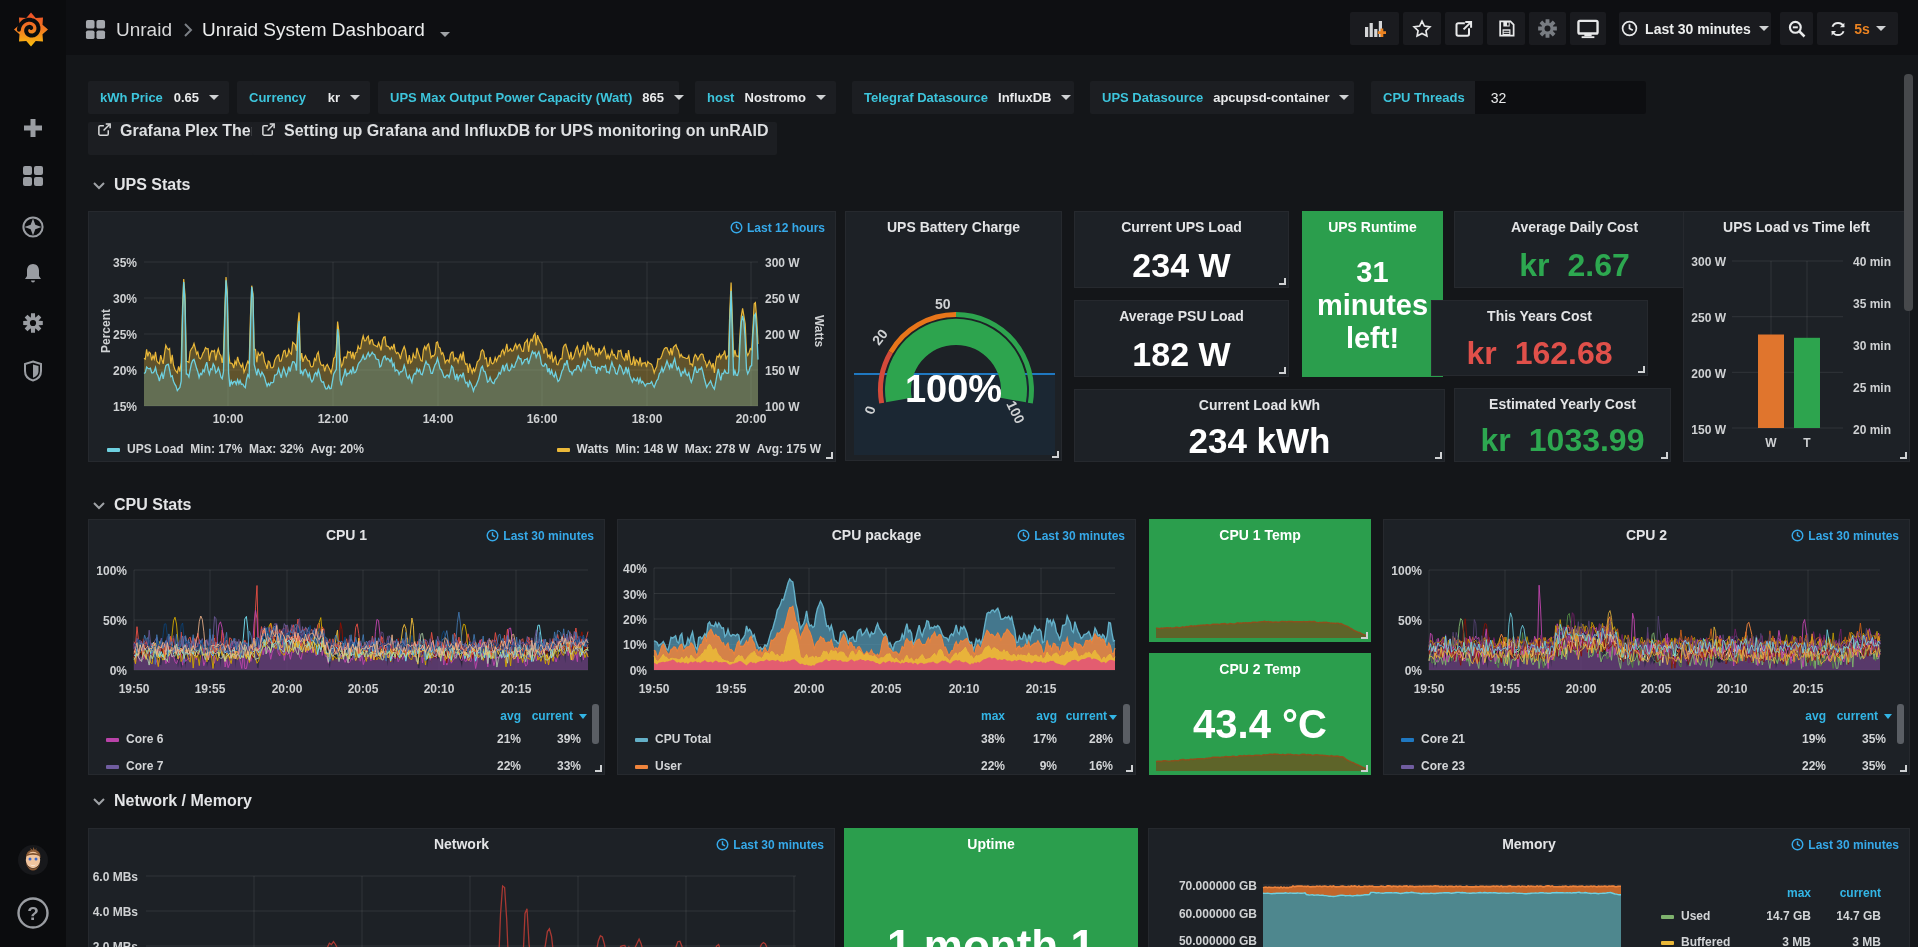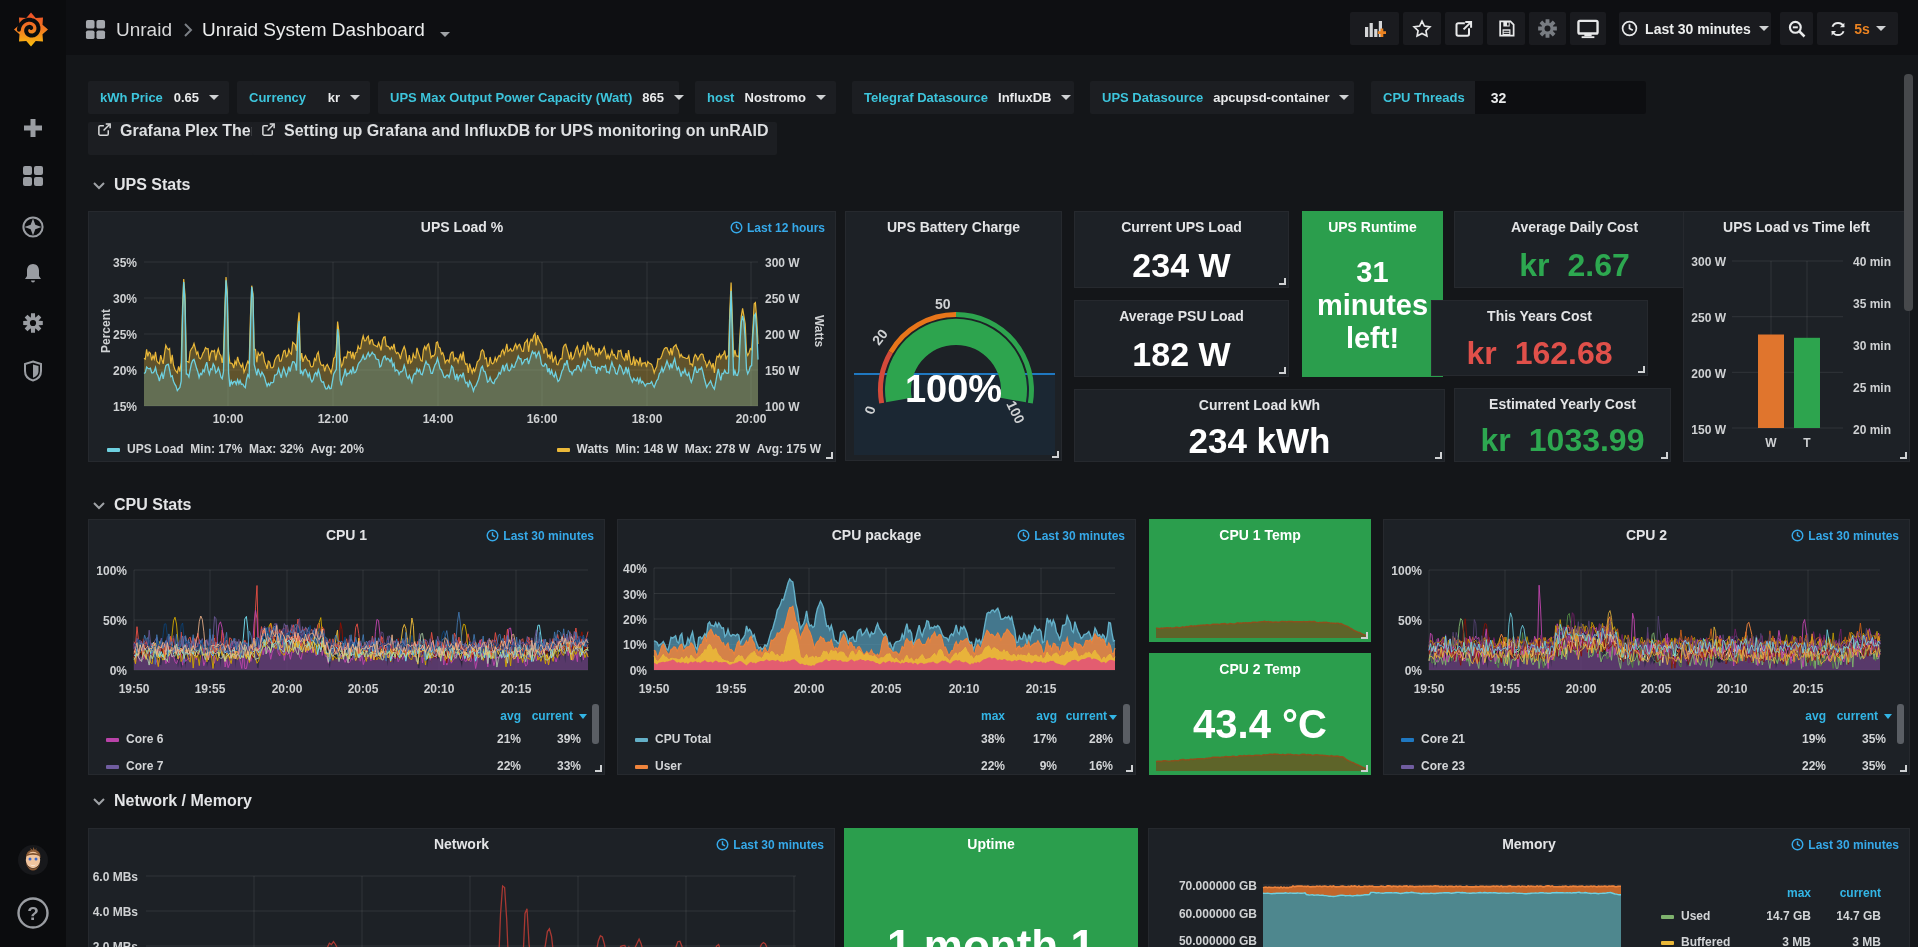--- a/index.html
+++ b/index.html
@@ -186,21 +186,21 @@
     <span style="width:10px"></span>
   </div>
 <div class="vbox" style="left:1090px;width:264px">
     <span class="vlabel">UPS Datasource</span>
     <span class="vval" style="margin-left:auto">apcupsd-container</span>
     <span class="caret"></span>
     <span style="width:10px"></span>
   </div>
 <div class="vbox" style="left:1371px;width:275px;padding-right:0">
     <span class="vlabel">CPU Threads</span>
-    <span style="margin-left:auto;width:179px;height:33px;background:#0d0e11;border-radius:0 2px 2px 0;color:#e9eaeb;display:flex;align-items:center;padding-left:16px;font-weight:700;font-size:14px">32</span>
+    <span style="margin-left:auto;width:179px;height:33px;background:#0d0e11;border-radius:0 2px 2px 0;color:#e9eaeb;display:flex;align-items:center;padding-left:16px;font-weight:400;font-size:14px">32</span>
   </div>
 <div class="lbox" style="left:88px"><svg width="15" height="15" viewBox="0 0 24 24" style="margin-right:8px">
       <path d="M18 13v6a2 2 0 01-2 2H5a2 2 0 01-2-2V8a2 2 0 012-2h6" fill="none" stroke="#d8d9da" stroke-width="2.4"></path>
       <path d="M14 3h7v7" fill="none" stroke="#d8d9da" stroke-width="2.4"></path>
       <line x1="10.5" y1="13.5" x2="20" y2="4" stroke="#d8d9da" stroke-width="2.4"></line>
     </svg>Grafana Plex Theme</div>
 <div class="lbox" style="left:252px"><svg width="15" height="15" viewBox="0 0 24 24" style="margin-right:8px">
       <path d="M18 13v6a2 2 0 01-2 2H5a2 2 0 01-2-2V8a2 2 0 012-2h6" fill="none" stroke="#d8d9da" stroke-width="2.4"></path>
       <path d="M14 3h7v7" fill="none" stroke="#d8d9da" stroke-width="2.4"></path>
       <line x1="10.5" y1="13.5" x2="20" y2="4" stroke="#d8d9da" stroke-width="2.4"></line>
@@ -208,21 +208,20 @@
 <div class="sechead" style="left:92px;top:176px;display:flex;align-items:center"><svg width="14" height="14" viewBox="0 0 14 14" style="margin-right:8px">
       <path d="M2 5l5 5 5-5" stroke="#9fa2a6" stroke-width="2" fill="none"></path>
     </svg>UPS Stats</div>
 <div class="sechead" style="left:92px;top:496px;display:flex;align-items:center"><svg width="14" height="14" viewBox="0 0 14 14" style="margin-right:8px">
       <path d="M2 5l5 5 5-5" stroke="#9fa2a6" stroke-width="2" fill="none"></path>
     </svg>CPU Stats</div>
 <div class="sechead" style="left:92px;top:792px;display:flex;align-items:center"><svg width="14" height="14" viewBox="0 0 14 14" style="margin-right:8px">
       <path d="M2 5l5 5 5-5" stroke="#9fa2a6" stroke-width="2" fill="none"></path>
     </svg>Network / Memory</div>
 <div class="panel" style="left:88px;top:211px;width:748px;height:251px">
-    <div class="tt">UPS Load %</div>
     <div class="tl"><svg width="13" height="13" viewBox="0 0 18 18" style="vertical-align:-2px;margin-right:4px">
         <circle cx="9" cy="9" r="7.3" fill="none" stroke="#36a9e9" stroke-width="2"></circle>
         <path d="M9 4.5V9l3.5 1.8" stroke="#36a9e9" stroke-width="2" fill="none"></path>
       </svg>Last 12 hours</div>
     <svg width="748" height="251" style="position:absolute;left:0;top:0">
       <line x1="55.0" y1="50" x2="669.0" y2="50" class="gl"></line>
       <line x1="55.0" y1="86" x2="669.0" y2="86" class="gl"></line>
       <line x1="55.0" y1="122" x2="669.0" y2="122" class="gl"></line>
       <line x1="55.0" y1="158" x2="669.0" y2="158" class="gl"></line>
       <line x1="55.0" y1="194" x2="669.0" y2="194" class="gl"></line>

